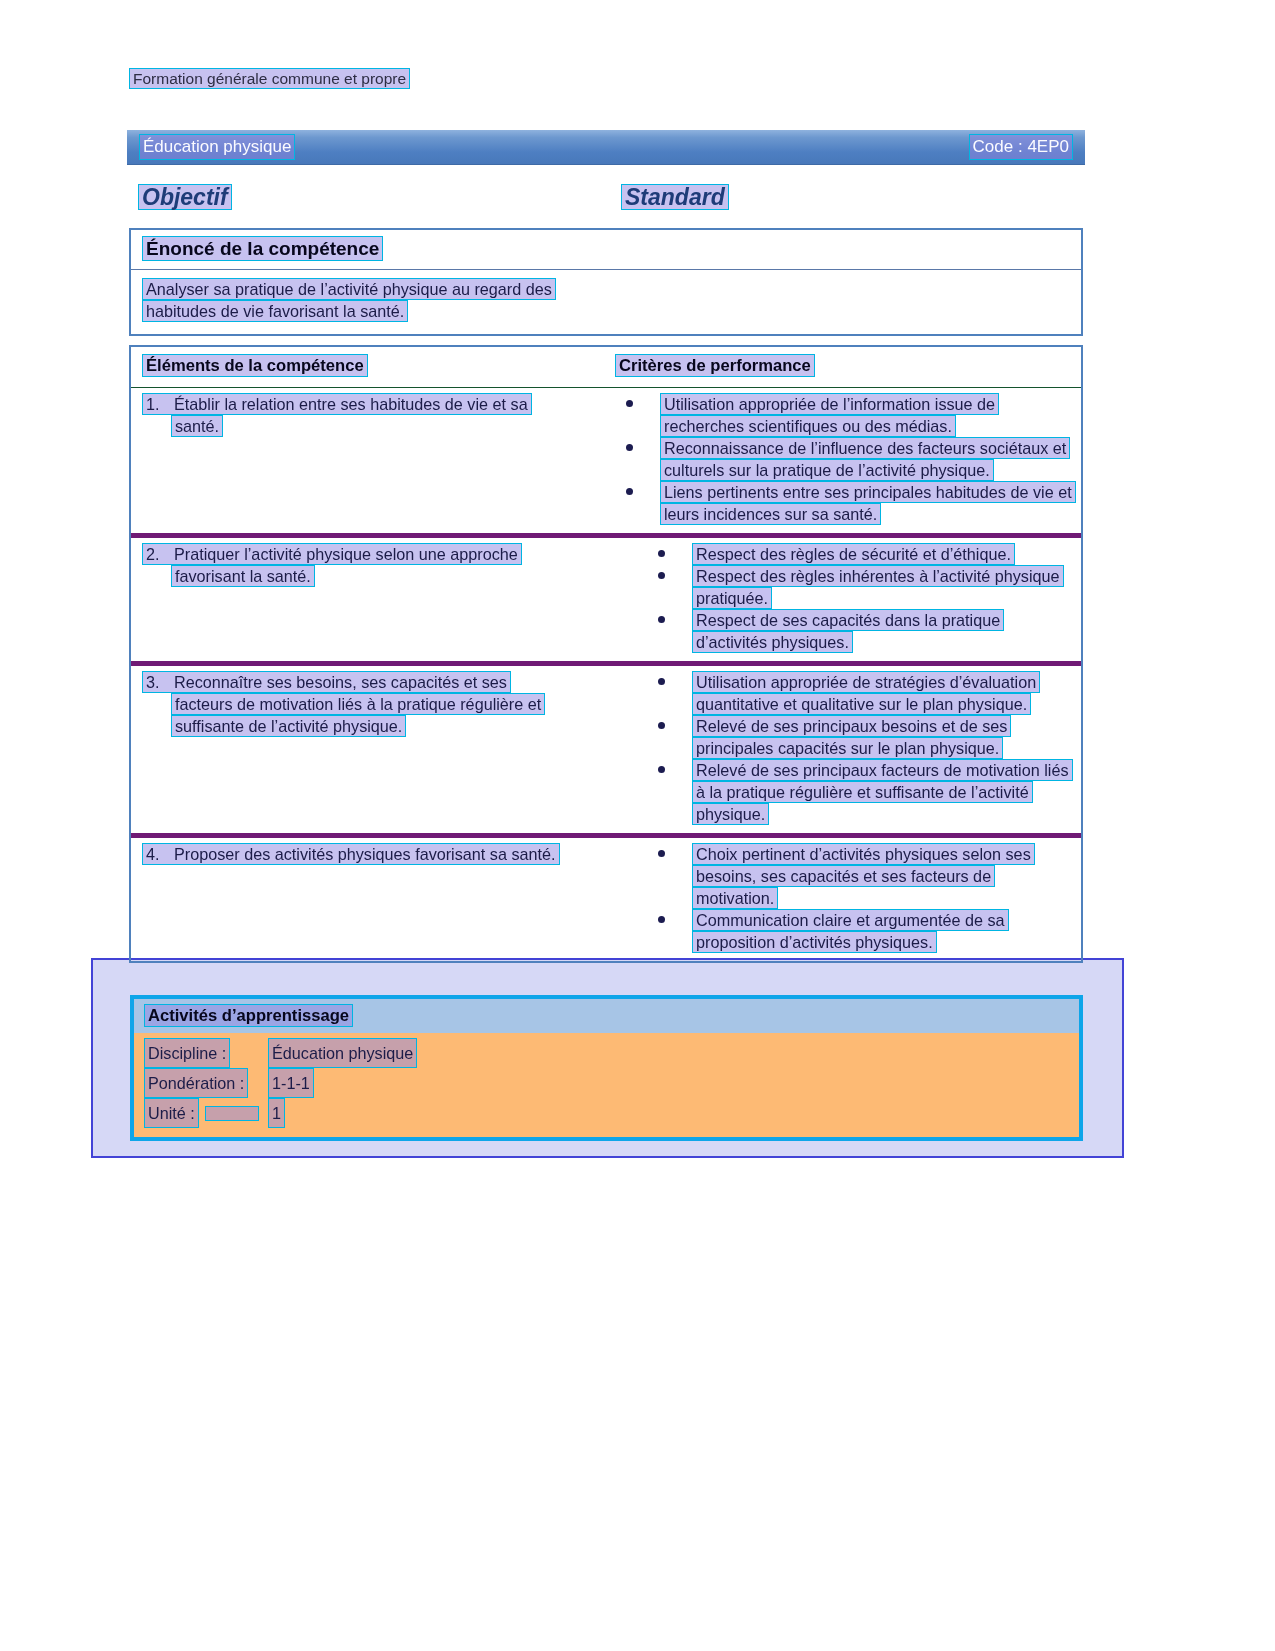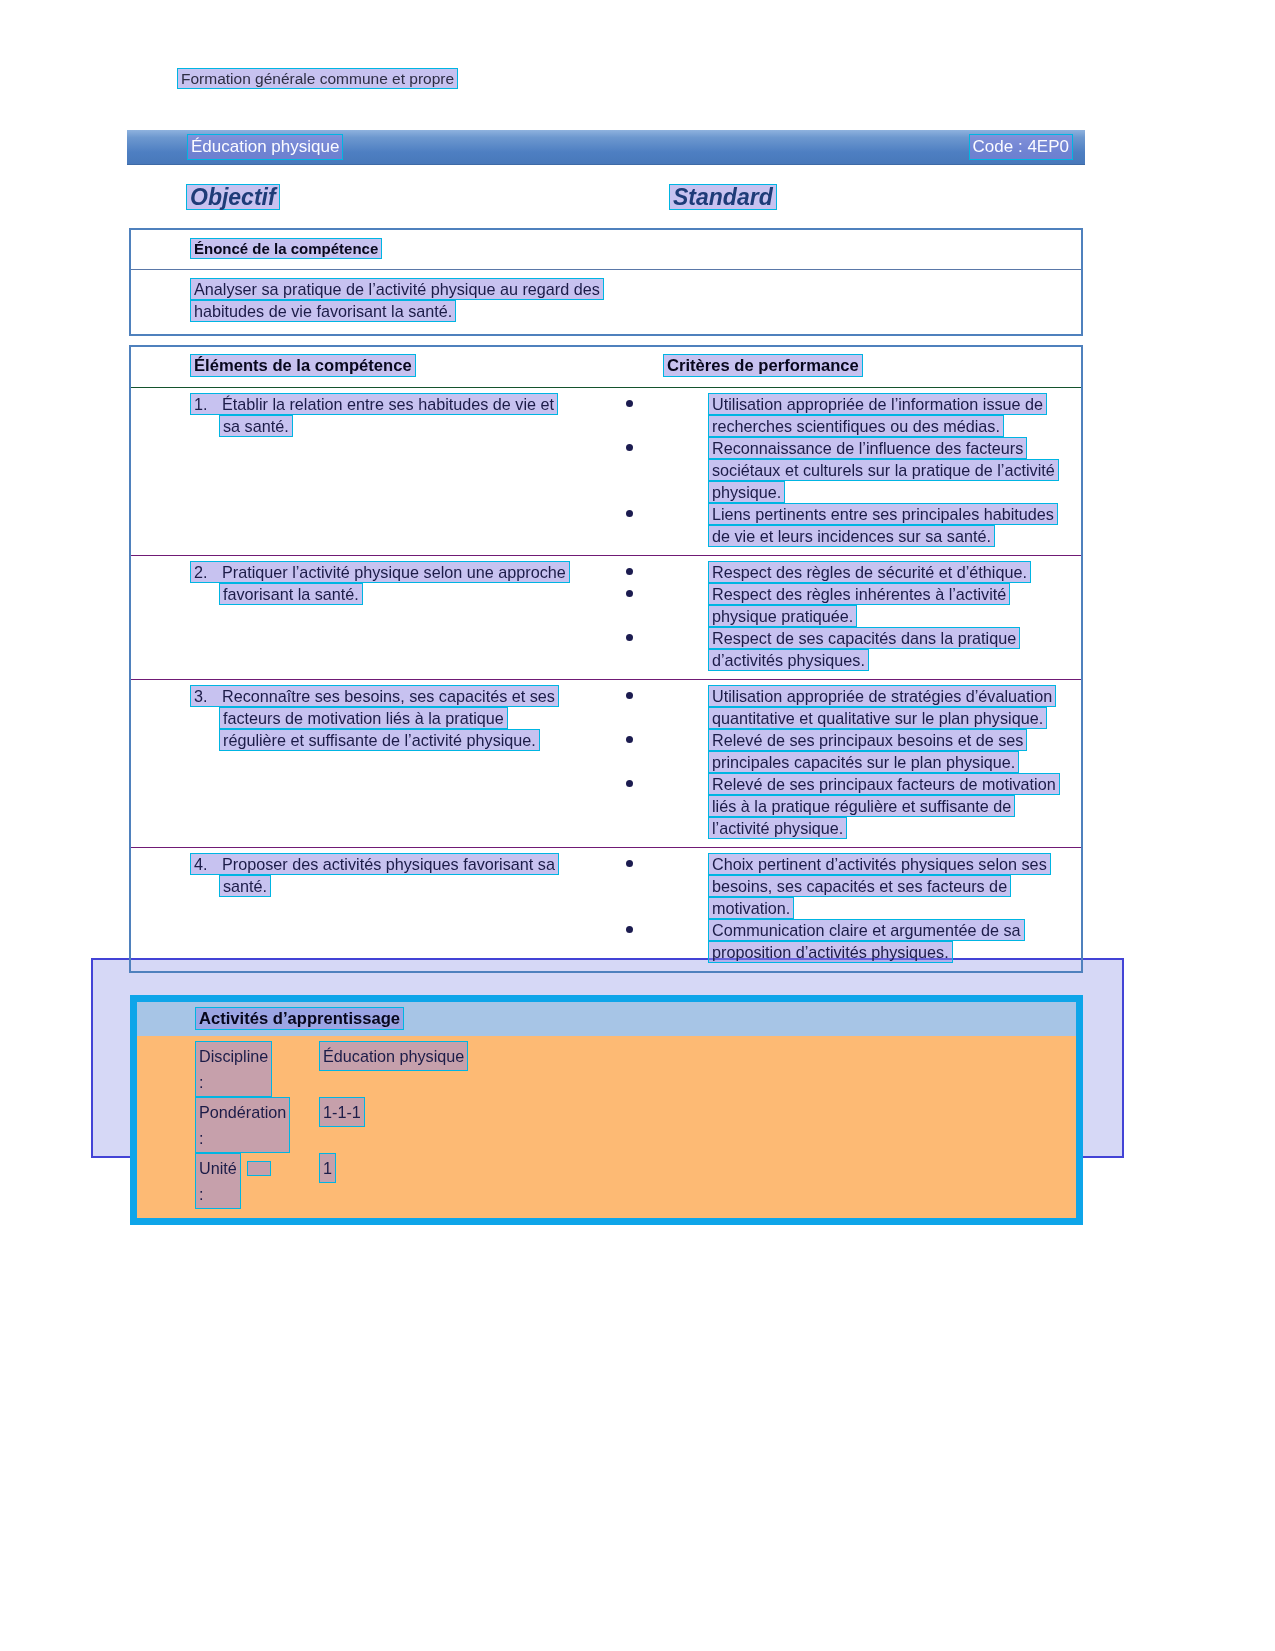--- a/index.html
+++ b/index.html
@@ -8,21 +8,20 @@
     position:relative; width:1275px; height:1651px; background:#ffffff;
     color:#1c1c48; font-size:16.2px; line-height:22px; overflow:hidden;
   }
   
   .hl {
     background:rgba(143,134,226,0.5);
     border:1px solid #00b5e2;
     padding:1px 3px;
     -webkit-box-decoration-break:clone;
     box-decoration-break:clone;
-    margin-left:48px;
   }
   .bold { font-weight:bold; color:#07071c; }
 
   .top-label { position:absolute; left:129px; top:68px; font-size:15.5px; color:#2d2d44; }
 
   .header-bar {
     position:absolute; left:127px; top:130px; width:958px; height:35px;
     background:linear-gradient(180deg,#8fb2de 0%, #6d98cf 22%, #4e7fc2 65%, #4878ba 100%);
     border-bottom:1px solid #3e6aa6;
     display:flex; align-items:center; justify-content:space-between;
@@ -30,44 +29,44 @@
   }
 
   .obj-row { position:absolute; left:129px; top:184px; width:954px; height:28px; }
   .heading { font-weight:bold; font-style:italic; font-size:23px; color:#1e3c78; }
   .heading-standard { position:absolute; left:492px; top:0; }
   .heading-objectif { position:absolute; left:9px; top:0; }
 
   .blue-box { border:2px solid #4f81bd; background:transparent; }
 
   .enonce-box { position:absolute; left:129px; top:228px; width:954px; }
-  .box-header { padding:8px 11px 9px; border-bottom:1px solid #5a78a8; font-size:15px; }
+  .box-header { padding:8px 11px 9px; border-bottom:1px solid #5a78a8; font-size:19px; }
   .enonce-body { padding:8px 11px 12px; }
   .enonce-text { max-width:478px; }
 
   .comp-table { position:absolute; left:129px; top:345px; width:954px; }
   .table-header-row { display:flex; padding:8px 0 10px; border-bottom:1px solid #14532d; font-size:16.6px; }
   .thr-left { width:472px; padding-left:11px; flex-shrink:0; }
   .thr-right { padding-left:12px; }
   .t-row { display:flex; padding:5px 0 8px; }
-  .t-row + .t-row { border-top:1px solid #701a75; }
+  .t-row + .t-row { border-top:5px solid #701a75;gap:32px; }
   .cell-left { width:472px; flex-shrink:0; padding:0 35px 0 11px; }
   .el { padding-left:29px; text-indent:-29px; }
   .el .num { display:inline-block; width:28px; text-indent:0; }
   .cell-right { flex:1; padding:0 8px 0 21px; }
   .crit-list { list-style:none; }
   .crit-list li { position:relative; padding-left:36px; }
   .bullet { position:absolute; left:2px; top:7px; width:7px; height:7px; border-radius:50%; background:#1c1c50; }
 
   .overlay-box {
     position:absolute; left:91px; top:958px; width:1033px; height:200px;
     background:#d6d8f6; border:2px solid #4343d6;
   }
 
-  .activities-box { position:absolute; left:130px; top:995px; width:953px; border:7px solid #0ea5e9; }
+  .activities-box { position:absolute; left:130px; top:995px; width:953px; border:4px solid #0ea5e9; }
   .act-header { background:#a7c5e6; padding:6px 10px 6px; font-size:16.6px; }
   .act-body { background:#fdba74; padding:5px 10px 9px; }
   .field-row { display:flex; align-items:baseline; line-height:26px; }
   .f-label-wrap { width:124px; flex-shrink:0; display:flex; align-items:baseline; }
   .hl-spacer { display:inline-block; width:54px; height:15px; margin-left:6px; position:relative; top:2px; }
 </style>
 </head>
 <body>
 
 <div class="page">

